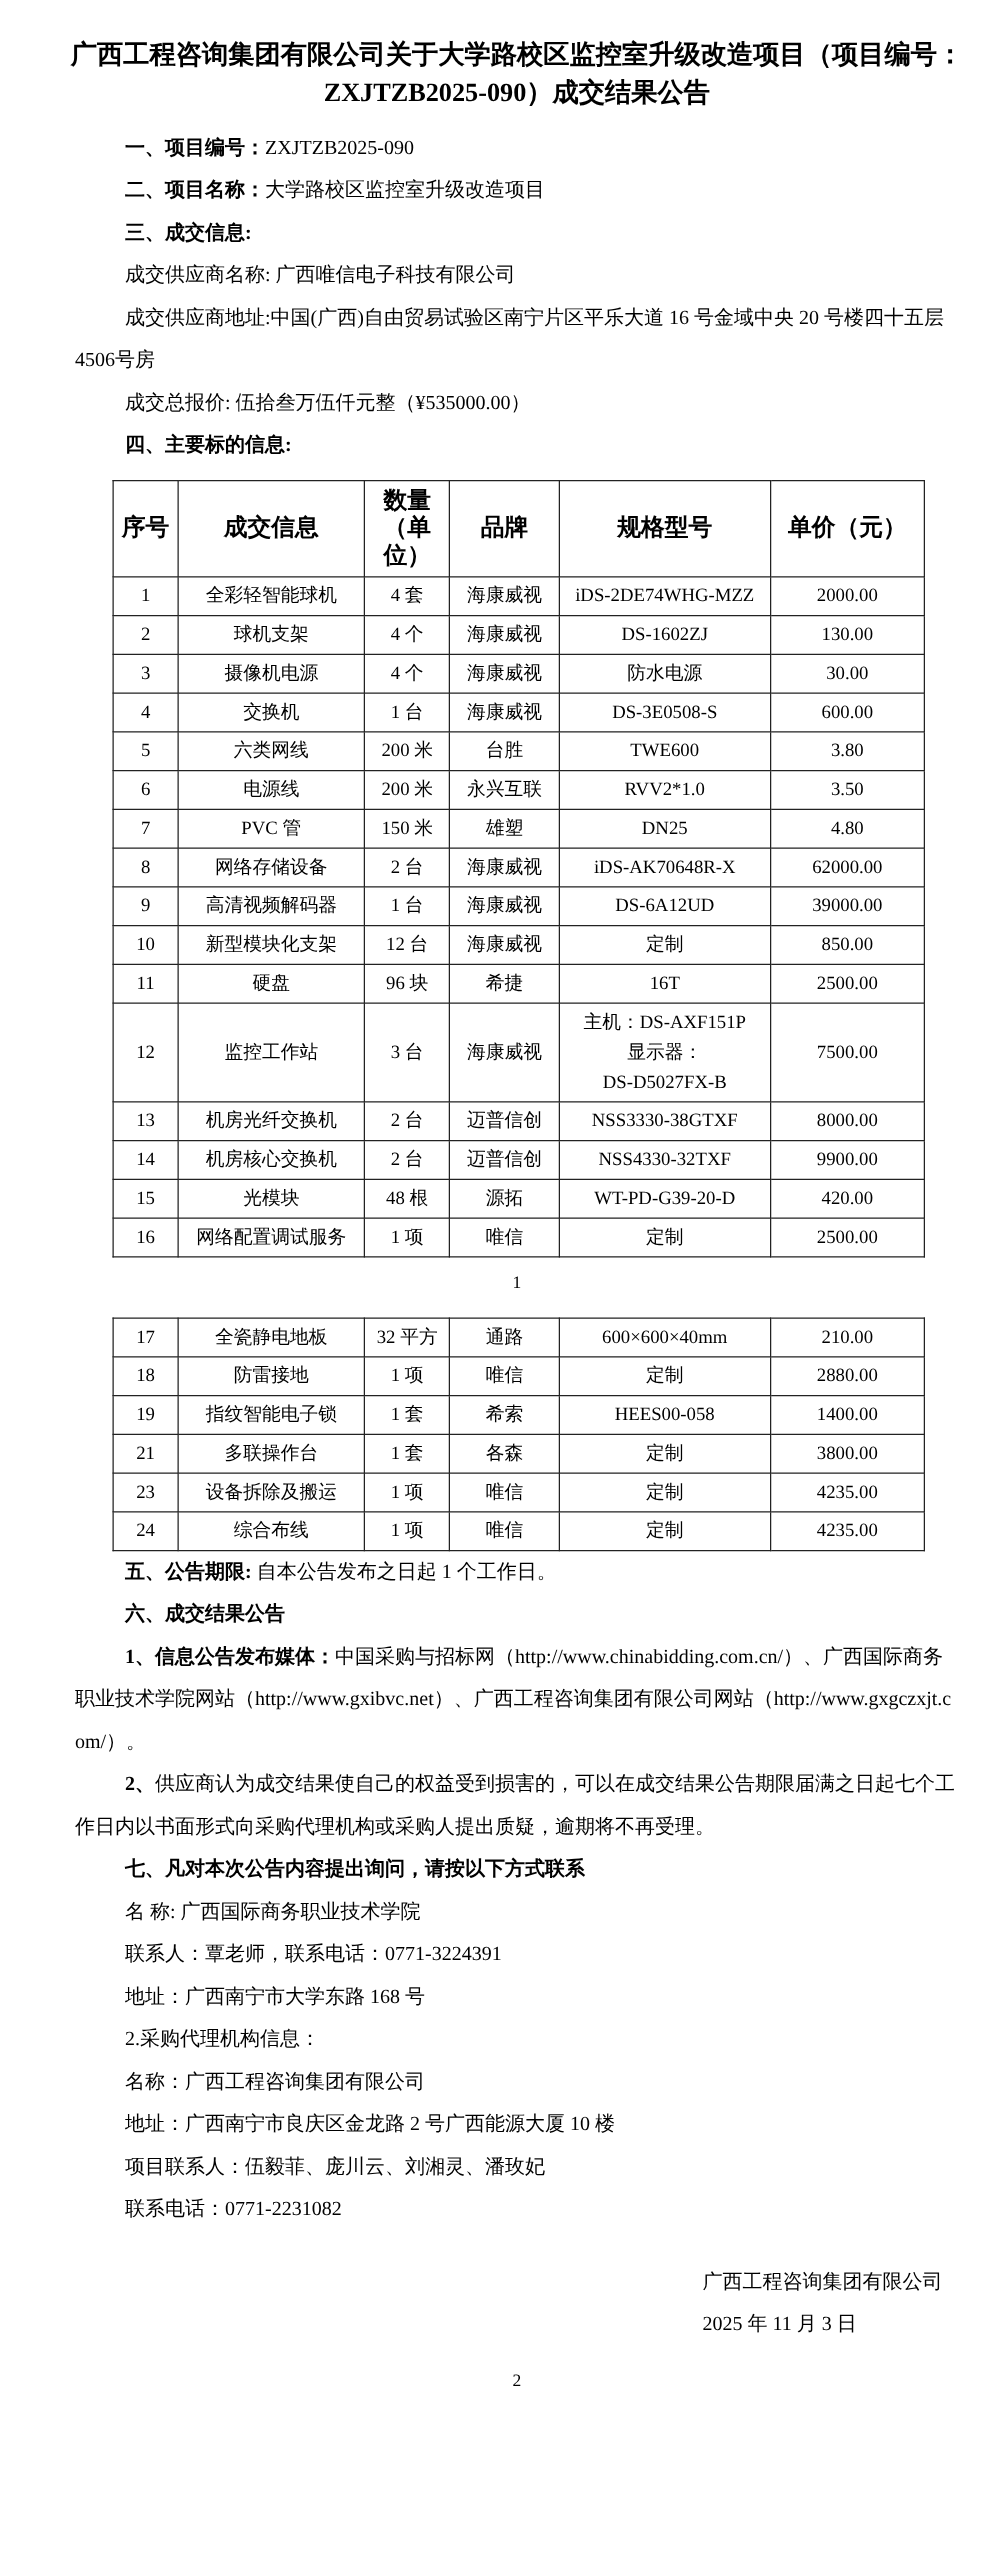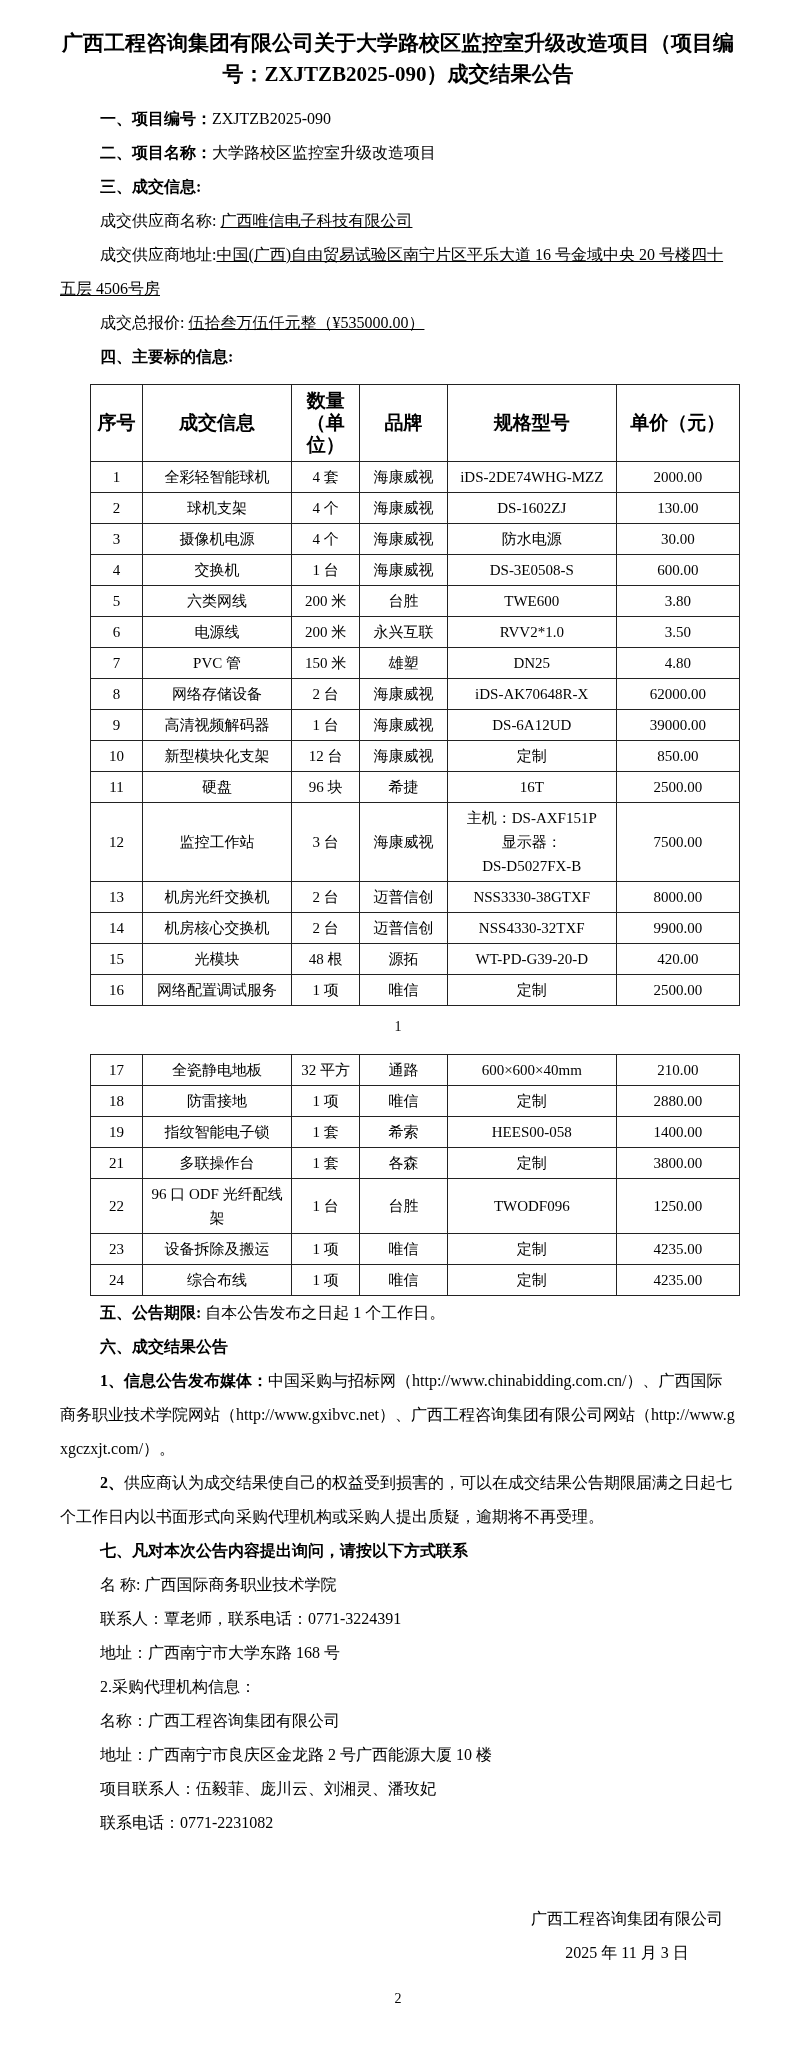--- a/index.html
+++ b/index.html
@@ -1,47 +1,47 @@
 <!DOCTYPE html>
 <html lang="zh"><head>
 <meta charset="utf-8">
 <style>
   html,body{margin:0;padding:0;}
   body{
     width:800px;height:2056px;overflow:hidden;
     background:#ffffff;color:#000;
     font-family:"Liberation Serif","DejaVu Serif",serif;
   }
-  .page{padding:28px 64px 0 60px;box-sizing:border-box;}
+  .page{padding:28px 33px 0 60px;box-sizing:border-box;}
   .title{
     font-weight:bold;font-size:21px;line-height:31px;text-align:center;
     margin:0 -8px 12px -8px;
   }
   p.line{margin:0;line-height:34px;font-size:16px;text-indent:2.5em;}
   .b{font-weight:bold;}
-  .u{text-decoration:underline;}
+  .u{}
   .breakall{word-break:break-all;}
   table.goods{
     border-collapse:collapse;table-layout:fixed;
     width:650px;margin:10px 0 0 30px;
   }
   table.goods th,table.goods td{
     border:1px solid #222;text-align:center;vertical-align:middle;
     font-size:15px;line-height:24px;padding:3px 2px;overflow:hidden;
   }
   table.goods th{
     font-weight:bold;font-size:19px;line-height:22px;padding:5px 2px;
     white-space:pre-line;
   }
   table.goods td.c4{white-space:pre-line;text-align:center;}
   .pagenum{text-align:center;font-size:14px;line-height:22px;margin:10px 0;}
   .pagenum.last{margin-top:18px;}
   .gap-s{margin-top:16px;}
   .sig{
-    margin:62px 13px 0 auto;width:fit-content;text-align:center;
+    margin:24px 13px 0 auto;width:fit-content;text-align:left;
     font-size:16px;line-height:34px;
   }
   .sig div{white-space:nowrap;}
 </style>
 </head>
 <body>
 
 <div class="page">
 
   <div class="title">广西工程咨询集团有限公司关于大学路校区监控室升级改造项目（项目编号：ZXJTZB2025-090）成交结果公告</div>
@@ -252,28 +252,20 @@
         </tr>
         <tr>
           <td class="c0">21</td>
           <td class="c1">多联操作台</td>
           <td class="c2">1 套</td>
           <td class="c3">各森</td>
           <td class="c4">定制</td>
           <td class="c5">3800.00</td>
         </tr>
         <tr>
-          <td class="c0">22</td>
-          <td class="c1">96 口 ODF 光纤配线架</td>
-          <td class="c2">1 台</td>
-          <td class="c3">台胜</td>
-          <td class="c4">TWODF096</td>
-          <td class="c5">1250.00</td>
-        </tr>
-        <tr>
           <td class="c0">23</td>
           <td class="c1">设备拆除及搬运</td>
           <td class="c2">1 项</td>
           <td class="c3">唯信</td>
           <td class="c4">定制</td>
           <td class="c5">4235.00</td>
         </tr>
         <tr>
           <td class="c0">24</td>
           <td class="c1">综合布线</td>

